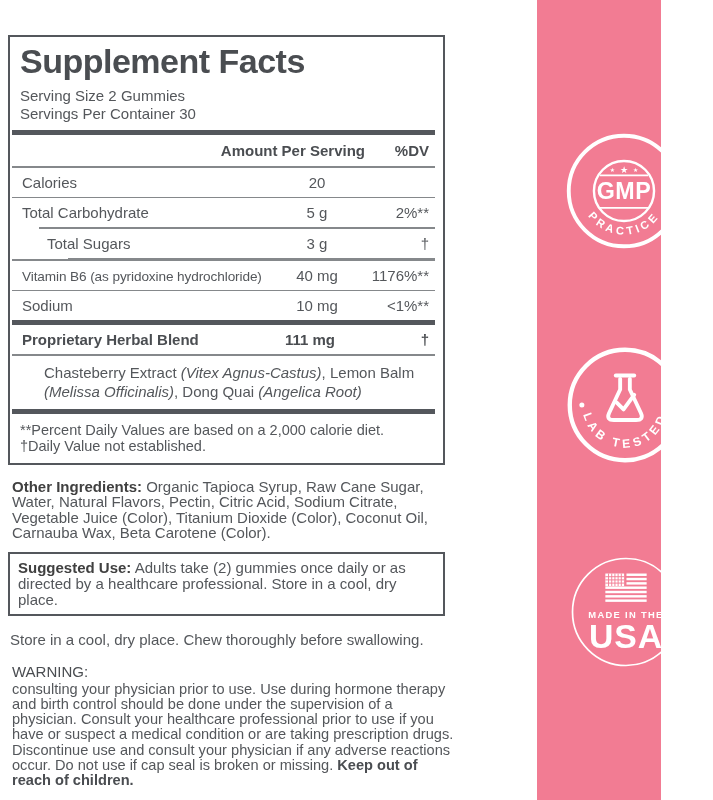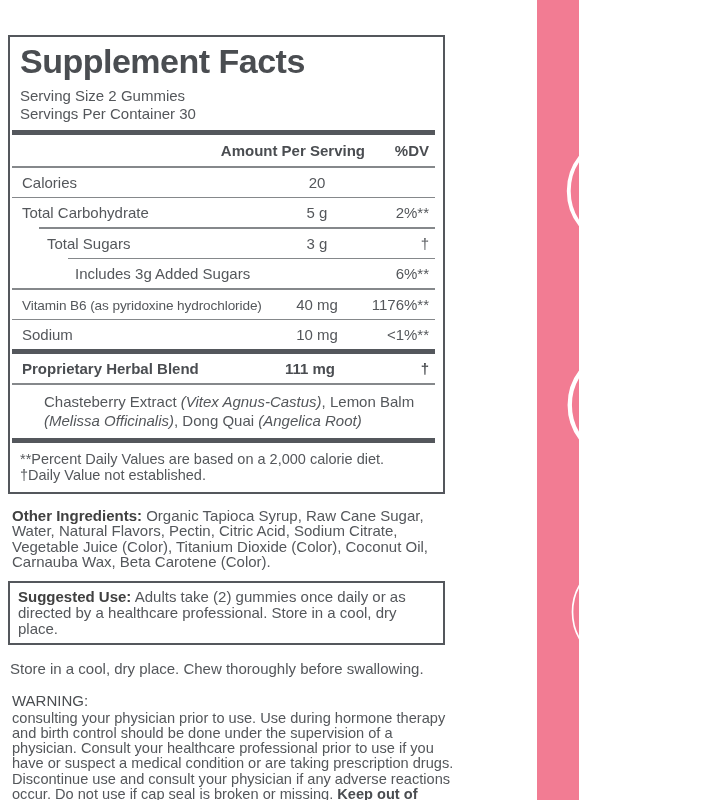--- a/index.html
+++ b/index.html
@@ -1,17 +1,17 @@
 <!DOCTYPE html>
 <html><head>
 <meta charset="utf-8">
 <style>
   html,body { margin:0; padding:0; background:#ffffff; }
   .page {
-    position:relative; width:579px; height:800px; overflow:hidden;
+    position:relative; width:661px; height:800px; overflow:hidden;
     background:#ffffff; font-family:"Liberation Sans", sans-serif;
     color:#54575b;
   }
   
   .content { position:absolute; top:35px; left:8px; width:437px; }
   .facts { border:2px solid #54575c; padding-bottom:8px; }
   .facts .title {
     font-size:34px; font-weight:bold; letter-spacing:-0.5px;
     color:#4a4d51; margin:5px 10px 7px 10px; line-height:38px;
   }
@@ -99,25 +99,20 @@
       </div>
       <div class="sep ind1"></div>
 
       <div class="row ind1">
         <span class="nm">Total Sugars</span>
         <span class="amt">3 g</span>
         <span class="dv">†</span>
       </div>
       <div class="sep ind2"></div>
 
-      <div class="row ind2">
-        <span class="nm">Includes 3g Added Sugars</span>
-        <span class="amt"></span>
-        <span class="dv">6%**</span>
-      </div>
       <div class="sep"></div>
 
       <div class="row tight">
         <span class="nm">Vitamin B6 (as pyridoxine hydrochloride)</span>
         <span class="amt">40 mg</span>
         <span class="dv">1176%**</span>
       </div>
       <div class="sep"></div>
 
       <div class="row">

